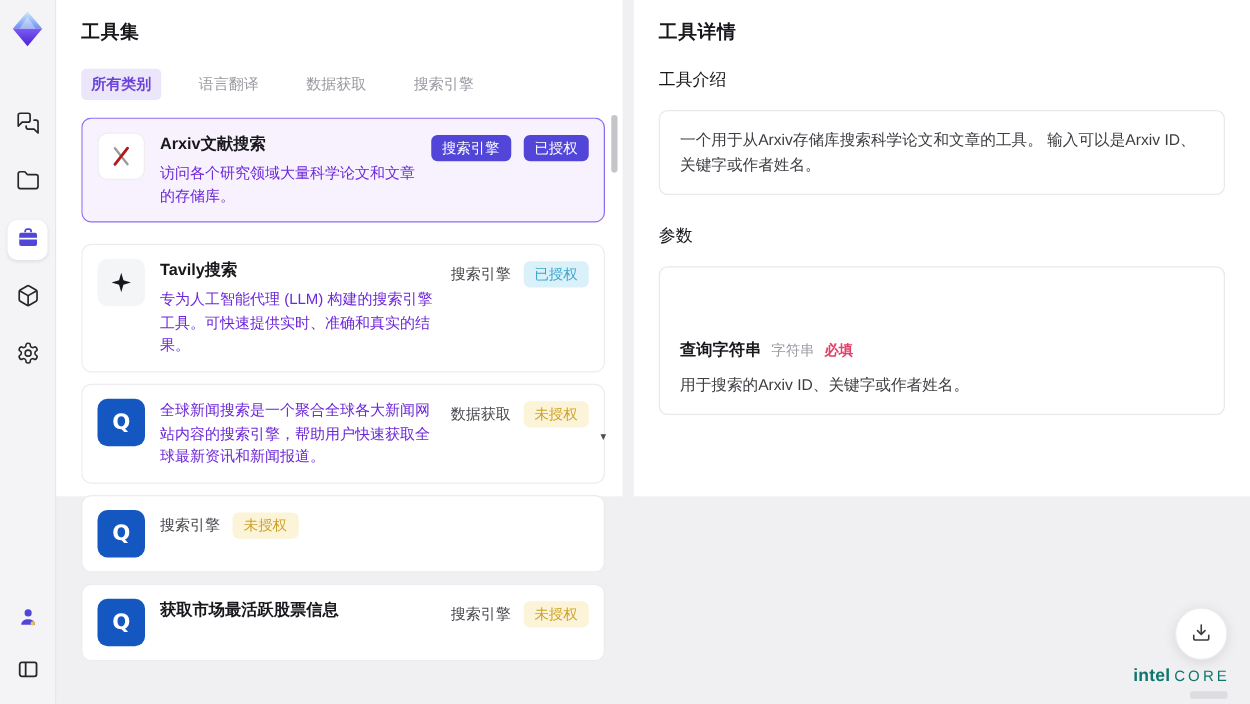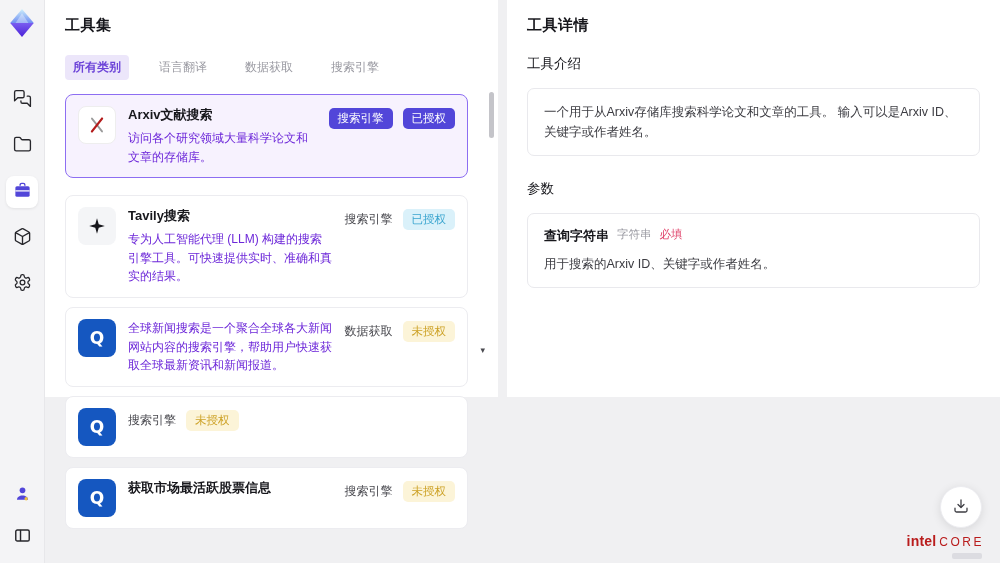--- a/index.html
+++ b/index.html
@@ -24,21 +24,21 @@
 
   h1.pg-title { font-size:15px; font-weight:bold; letter-spacing:.5px; margin-bottom:20px; }
   h2.sec-title { font-size:13.5px; font-weight:normal; margin-bottom:15px; }
 
   
   .tabs { display:flex; gap:22px; margin-bottom:14px; }
   .tab { font-size:12px; color:#9a9aa2; background:transparent; border:none; padding:4px 8px; border-radius:4px; cursor:pointer; white-space:nowrap; }
   .tab.active { background:#ece6fa; color:#6c43d8; font-weight:bold; }
 
   
-  .tool-list { height:460px; overflow:hidden; padding-right:30px; }
+  .tool-list { height:460px; overflow:hidden; padding-right:14px; }
   .tool-card { display:flex; align-items:flex-start; gap:12px; padding:11px 12px; border:1px solid #ececf0; border-radius:8px; margin-bottom:9px; background:#fff; cursor:pointer; }
   .tool-card.selected { border:1.5px solid #8d6ef2; background:#f7f2fe; margin-bottom:17px; }
   .tool-icon { width:38px; height:38px; border-radius:8px; flex-shrink:0; display:flex; align-items:center; justify-content:center; background:#f4f5f7; }
   .tool-icon.bg-white { background:#fff; border:1px solid #eee; }
   .tool-icon.bg-blue { background:#1557c0; }
   .tool-icon svg { width:22px; height:22px; }
   .tool-icon .q-glyph { color:#fff; font-weight:bold; font-size:17px; font-family:"DejaVu Sans",sans-serif; }
   .tool-main { flex:1; min-width:0; }
   .tool-name { font-size:13px; font-weight:bold; margin-bottom:5px; }
   .tool-desc { font-size:12px; color:#6d28d9; line-height:1.55; max-width:268px; }
@@ -50,30 +50,30 @@
   .pill.yellow { background:#fcf4d8; color:#cda227; }
 
   
   .scrollbar { position:absolute; right:3px; top:90px; width:6px; height:462px; }
   .scrollbar .thumb { width:5px; height:46px; background:#c4c4c9; border-radius:3px; margin-top:2px; }
   .scroll-caret { position:absolute; right:13px; bottom:42px; font-size:9px; color:#4a4a50; }
 
   
   .box { border:1px solid #e9e9ed; border-radius:7px; background:#fff; padding:13px 16px; margin-bottom:24px; }
   .box p { font-size:12.5px; color:#3c3c42; line-height:1.6; }
-  .param-head { display:flex; align-items:flex-start; gap:8px; margin-bottom:9px; }
+  .param-head { display:flex; align-items:center; gap:8px; margin-bottom:9px;margin-top:44px; }
   .param-name { font-size:13px; font-weight:bold; color:#17171c; }
   .param-type { font-size:11.5px; color:#9a9aa2; }
-  .param-required { font-size:11.5px; color:#e0426a; }
+  .param-required { font-size:11.5px; color:#e0426a;font-weight:bold; }
   .param-desc { font-size:12.5px; color:#55555b; }
 
   
   .fab { position:absolute; right:18px; top:486px; width:42px; height:42px; border-radius:50%; background:#fff; border:1px solid #ececf0; box-shadow:0 2px 10px rgba(0,0,0,.10); display:flex; align-items:center; justify-content:center; cursor:pointer; }
   .fab svg { width:18px; height:18px; }
-  .intel { position:absolute; right:16px; top:532px; text-align:left; color:#b91c1c; }
+  .intel { position:absolute; right:16px; top:532px; text-align:left; color:#0f766e; }
   .intel .i-main { font-size:14px; font-weight:bold; letter-spacing:.2px; }
   .intel .i-sub { font-size:12px; letter-spacing:2.5px; margin-left:3px; font-weight:400; }
   .intel-bar { width:30px; height:6px; background:#dcdce1; border-radius:2px; margin:3px 2px 0 auto; }
 </style>
 </head>
 <body>
 
 <div class="app">
 
   <aside class="sidebar">

